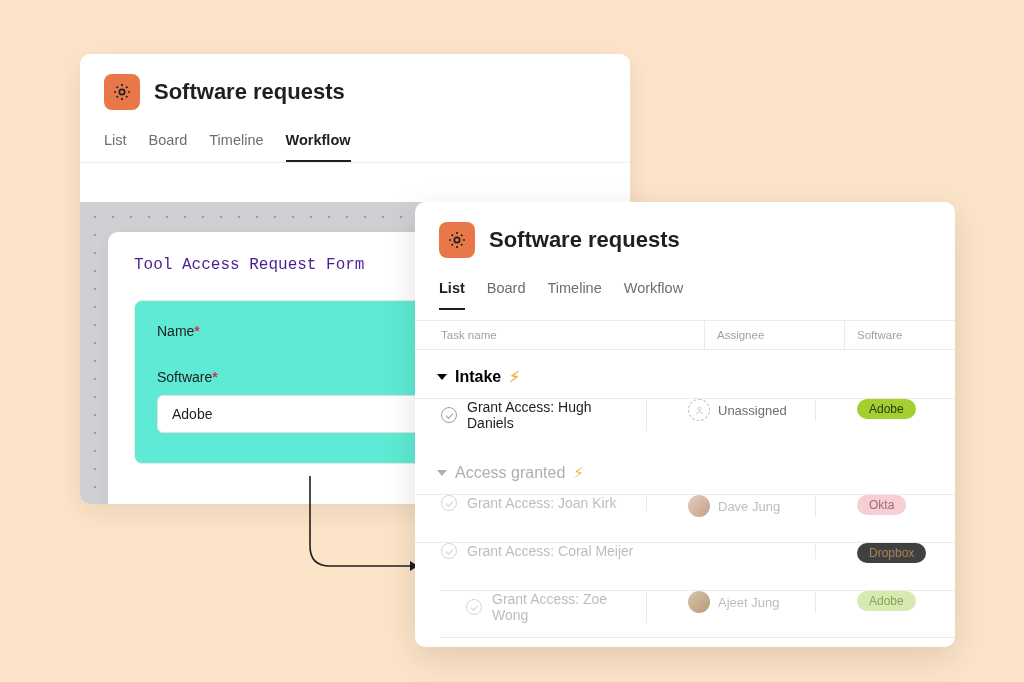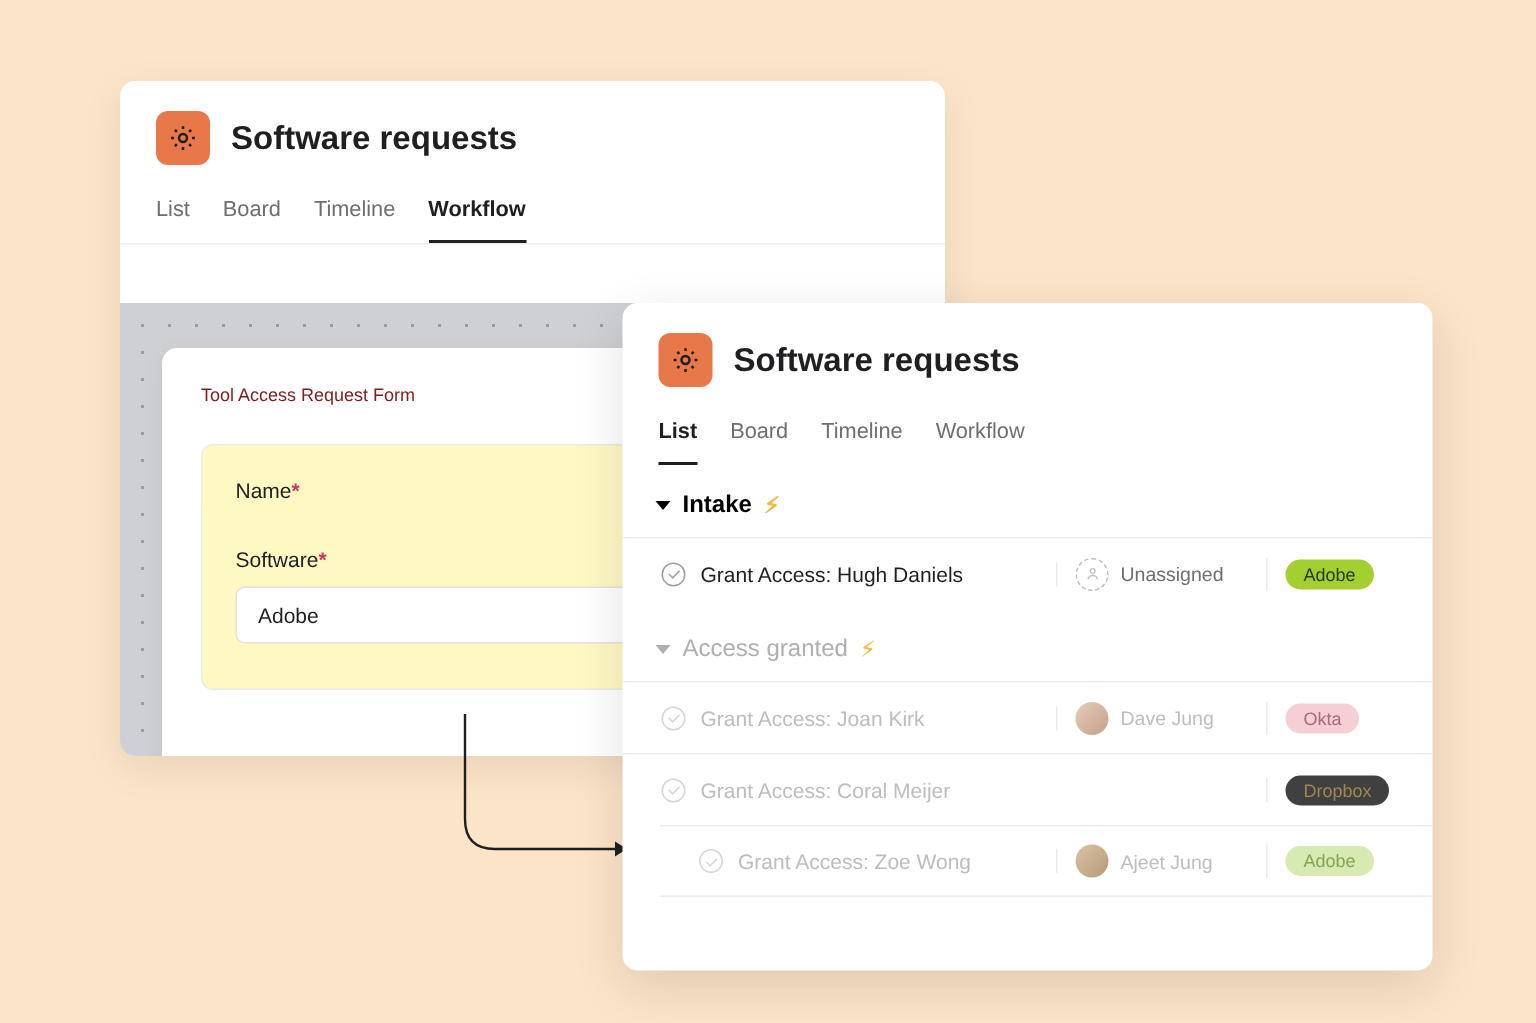--- a/index.html
+++ b/index.html
@@ -30,23 +30,23 @@
     background-color:#cfd0d3;
     background-image: radial-gradient(#9a9ba0 1.3px, transparent 1.3px);
     background-size: 18px 18px;
     background-position: 6px 6px;
   }
   .form-panel {
     position:absolute; left:28px; top:30px; right:28px; height:320px;
     background:#fff; border-radius:10px; padding:24px 26px 0 26px;
     box-shadow: 0 4px 16px rgba(0,0,0,0.05);
   }
-  .form-title { font-size:12px; font-weight:500; color:#7f1d1d; margin-bottom:26px; }
+  .form-title { font-size:16px; font-weight:500; color:#4c1d95; margin-bottom:26px;font-family:Liberation Mono, monospace; }
   .inner-form {
-    background:#fef9c3; border:1px solid #eceae6; border-radius:8px;
+    background:#5eead4; border:1px solid #eceae6; border-radius:8px;
     padding:22px 22px 30px 22px; margin-top:10px;
   }
   .field-label { font-size:14px; color:#1e1f21; font-weight:500; margin-bottom:10px; }
   .field-label .req { color:#d1345b; font-weight:600; }
   .field-input {
     width:100%; border:1px solid #e4e2df; border-radius:6px;
     padding:10px 14px; font-size:14px; color:#1e1f21; background:#fff;
   }
   .field-group + .field-group { margin-top:30px; }
 
@@ -74,21 +74,21 @@
   }
   .col-task { flex:1; padding:8px 10px 8px 26px; border-right:1px solid #edeae9; }
   .col-assignee { width:140px; padding:8px 12px; border-right:1px solid #edeae9; }
   .col-soft { width:110px; padding:8px 12px; }
 
   .section-row { display:flex; align-items:center; gap:8px; padding:18px 0 12px 22px; font-weight:600; font-size:16px; }
   .section-row.dim { color:#aeafb0; font-weight:500;text-align:center; }
   .caret { width:0;height:0;border-left:5px solid transparent;border-right:5px solid transparent;border-top:6px solid currentColor; }
   .bolt { color:#f5b53f; font-size:15px; }
 
-  .task-row { display:flex; align-items:center; border-top:1px solid #edeae9; min-height:48px; }
+  .task-row { display:flex; align-items:flex-start; border-top:1px solid #edeae9; min-height:48px;gap:29px; }
   .task-row:last-child{ border-bottom:1px solid #edeae9;margin-left:25px; }
   .task-cell { flex:1; display:flex; align-items:center; gap:10px; padding:0 10px 0 26px; border-right:1px solid #edeae9; color:#1e1f21; }
   .assn-cell { width:140px; display:flex; align-items:center; gap:8px; padding:0 12px; border-right:1px solid #edeae9; color:#6d6e6f; font-size:13px; }
   .soft-cell { width:110px; display:flex; align-items:center; padding:0 12px; }
   .dim-row .task-cell, .dim-row .assn-cell { color:#bcbdbe; }
 
   .check-circ { width:16px;height:16px;border:1.5px solid #9ca0a3;border-radius:50%;position:relative;flex-shrink:0; }
   .check-circ::after { content:""; position:absolute; left:3.5px; top:4.5px; width:6px; height:3px; border-left:1.5px solid #9ca0a3; border-bottom:1.5px solid #9ca0a3; transform:rotate(-45deg); }
   .dim-row .check-circ { border-color:#d4d5d6; }
   .dim-row .check-circ::after { border-color:#d4d5d6; }
@@ -161,20 +161,25 @@
     </div>
     <div class="card-title">Software requests</div>
   </div>
   <div class="tabs-front">
     <div class="tab active-list">List</div>
     <div class="tab">Board</div>
     <div class="tab">Timeline</div>
     <div class="tab">Workflow</div>
   </div>
 
+  <div class="table-head">
+    <div class="col-task">Task name</div>
+    <div class="col-assignee">Assignee</div>
+    <div class="col-soft">Software</div>
+  </div>
 
   <div class="section-row">
     <span class="caret"></span>
     <span>Intake</span>
     <span class="bolt">⚡︎</span>
   </div>
 
   <div class="task-row">
     <div class="task-cell">
       <span class="check-circ"></span>

